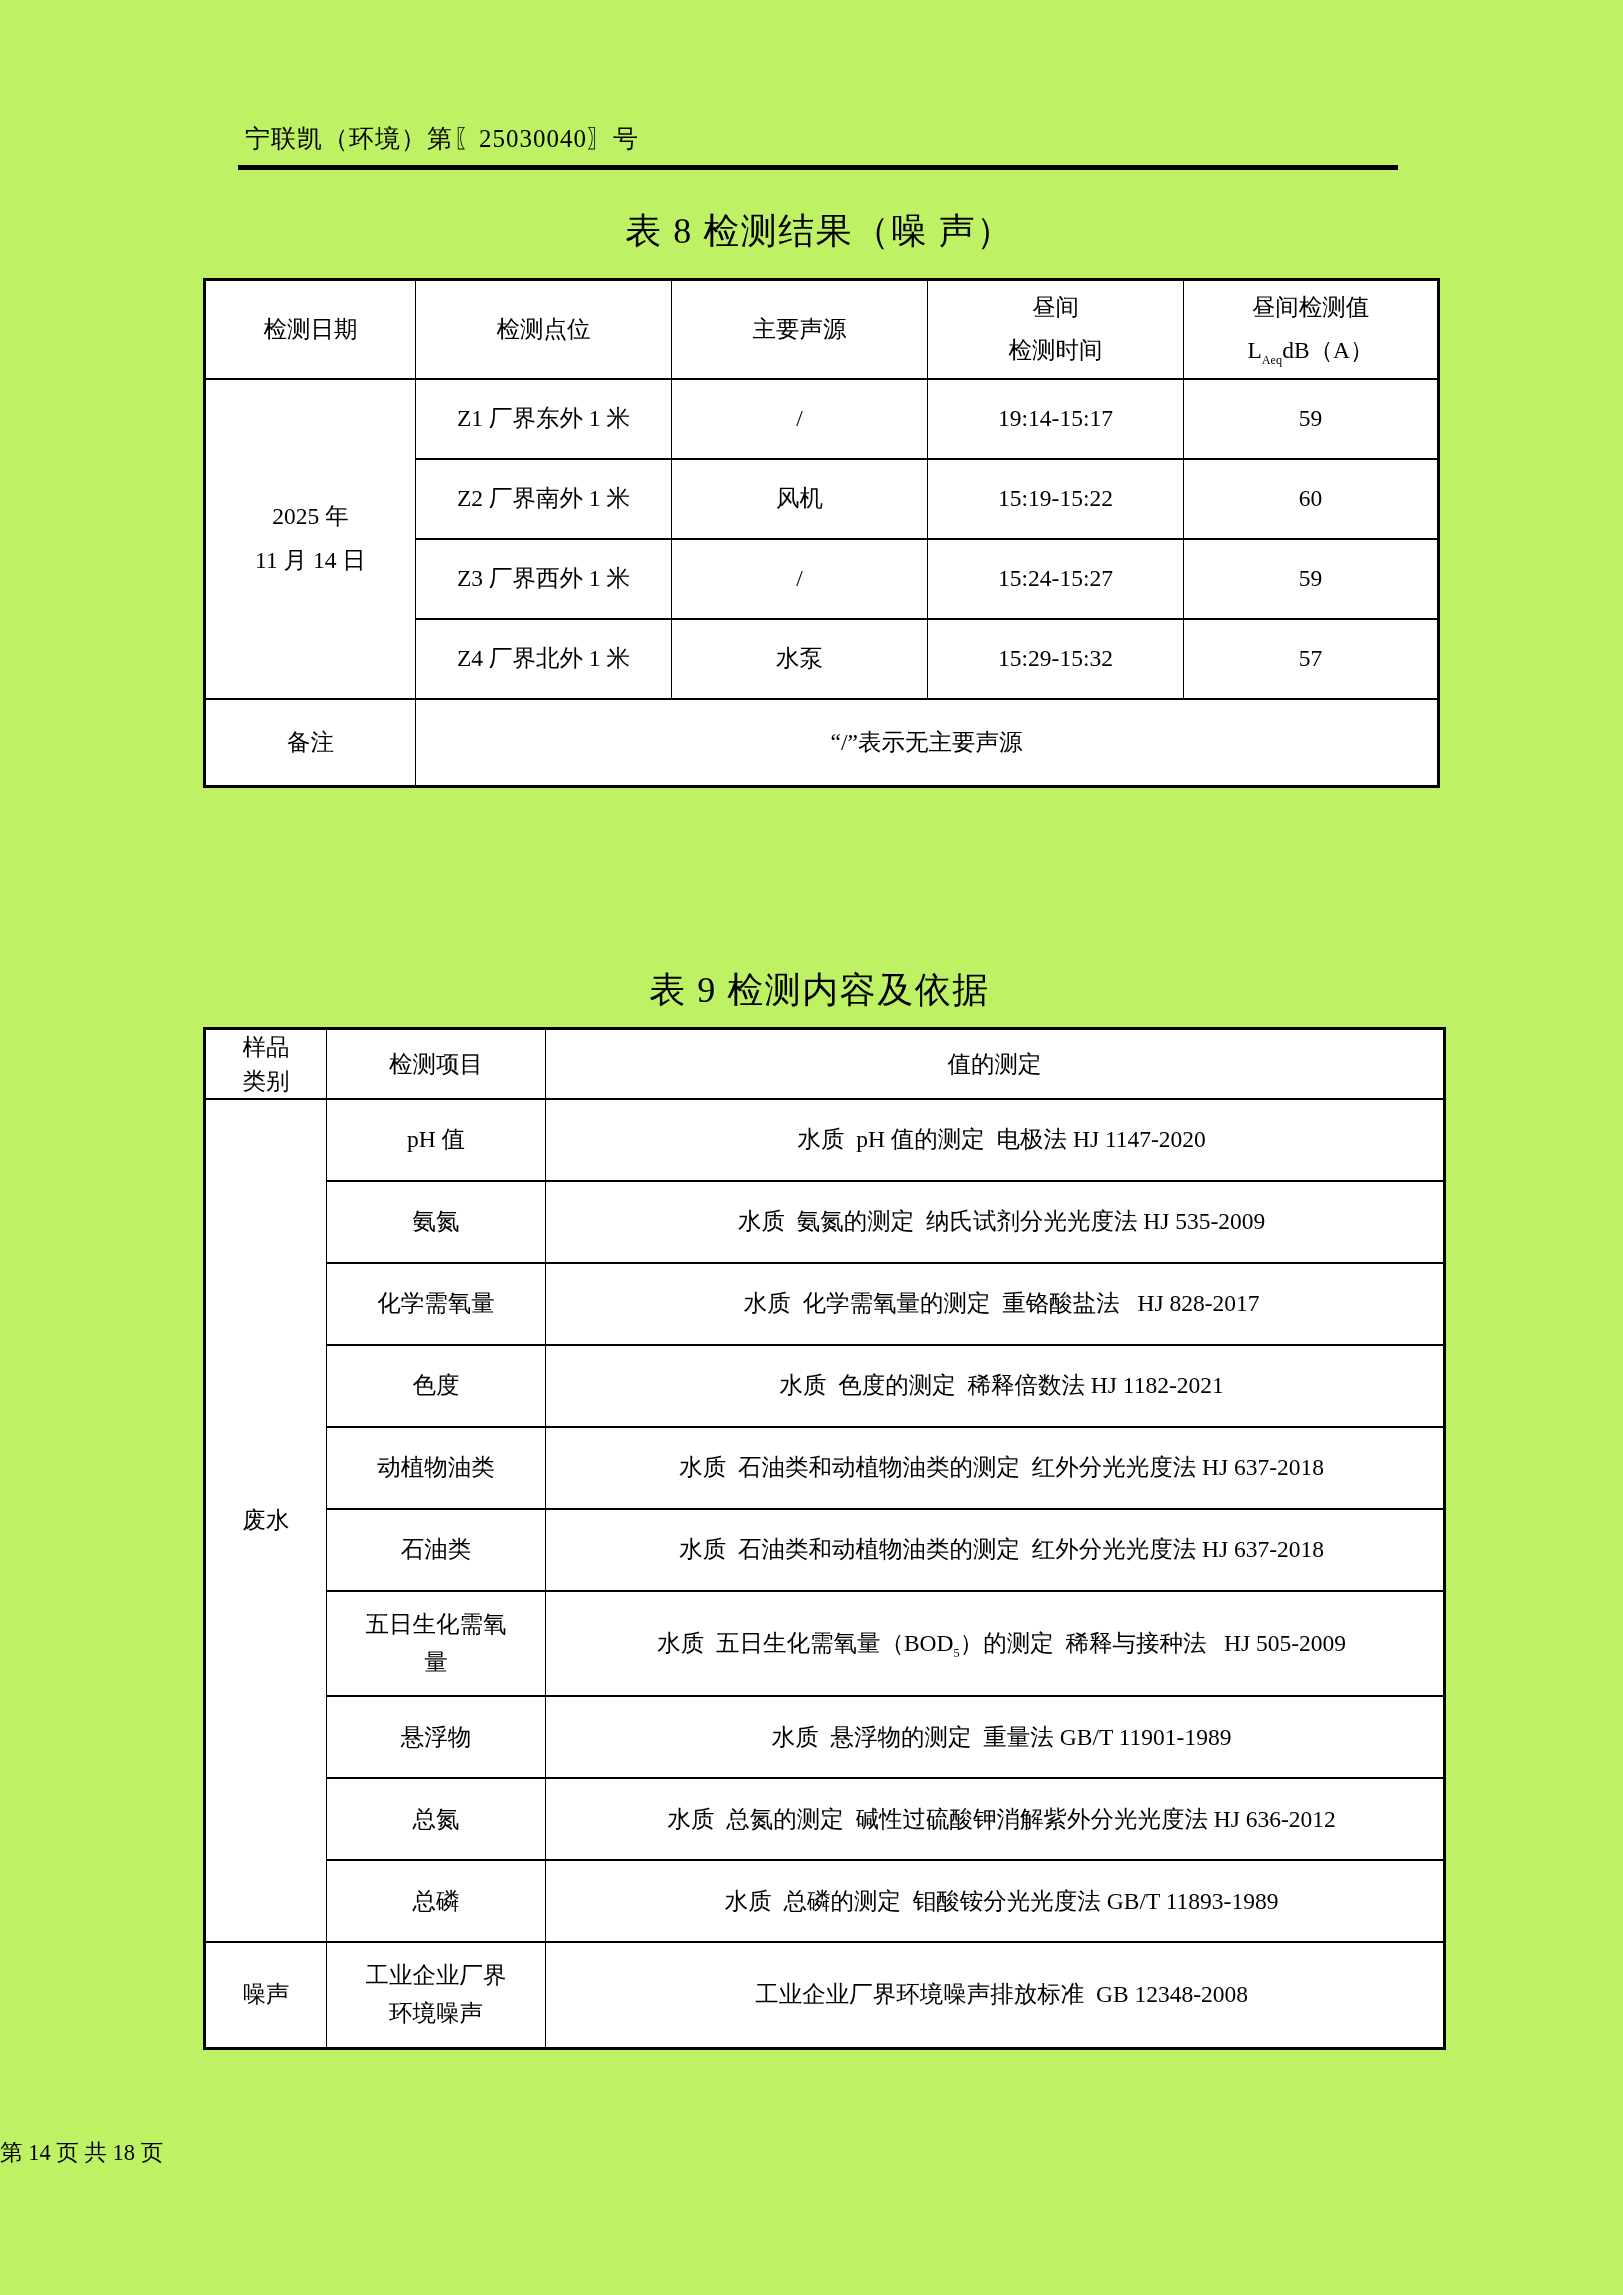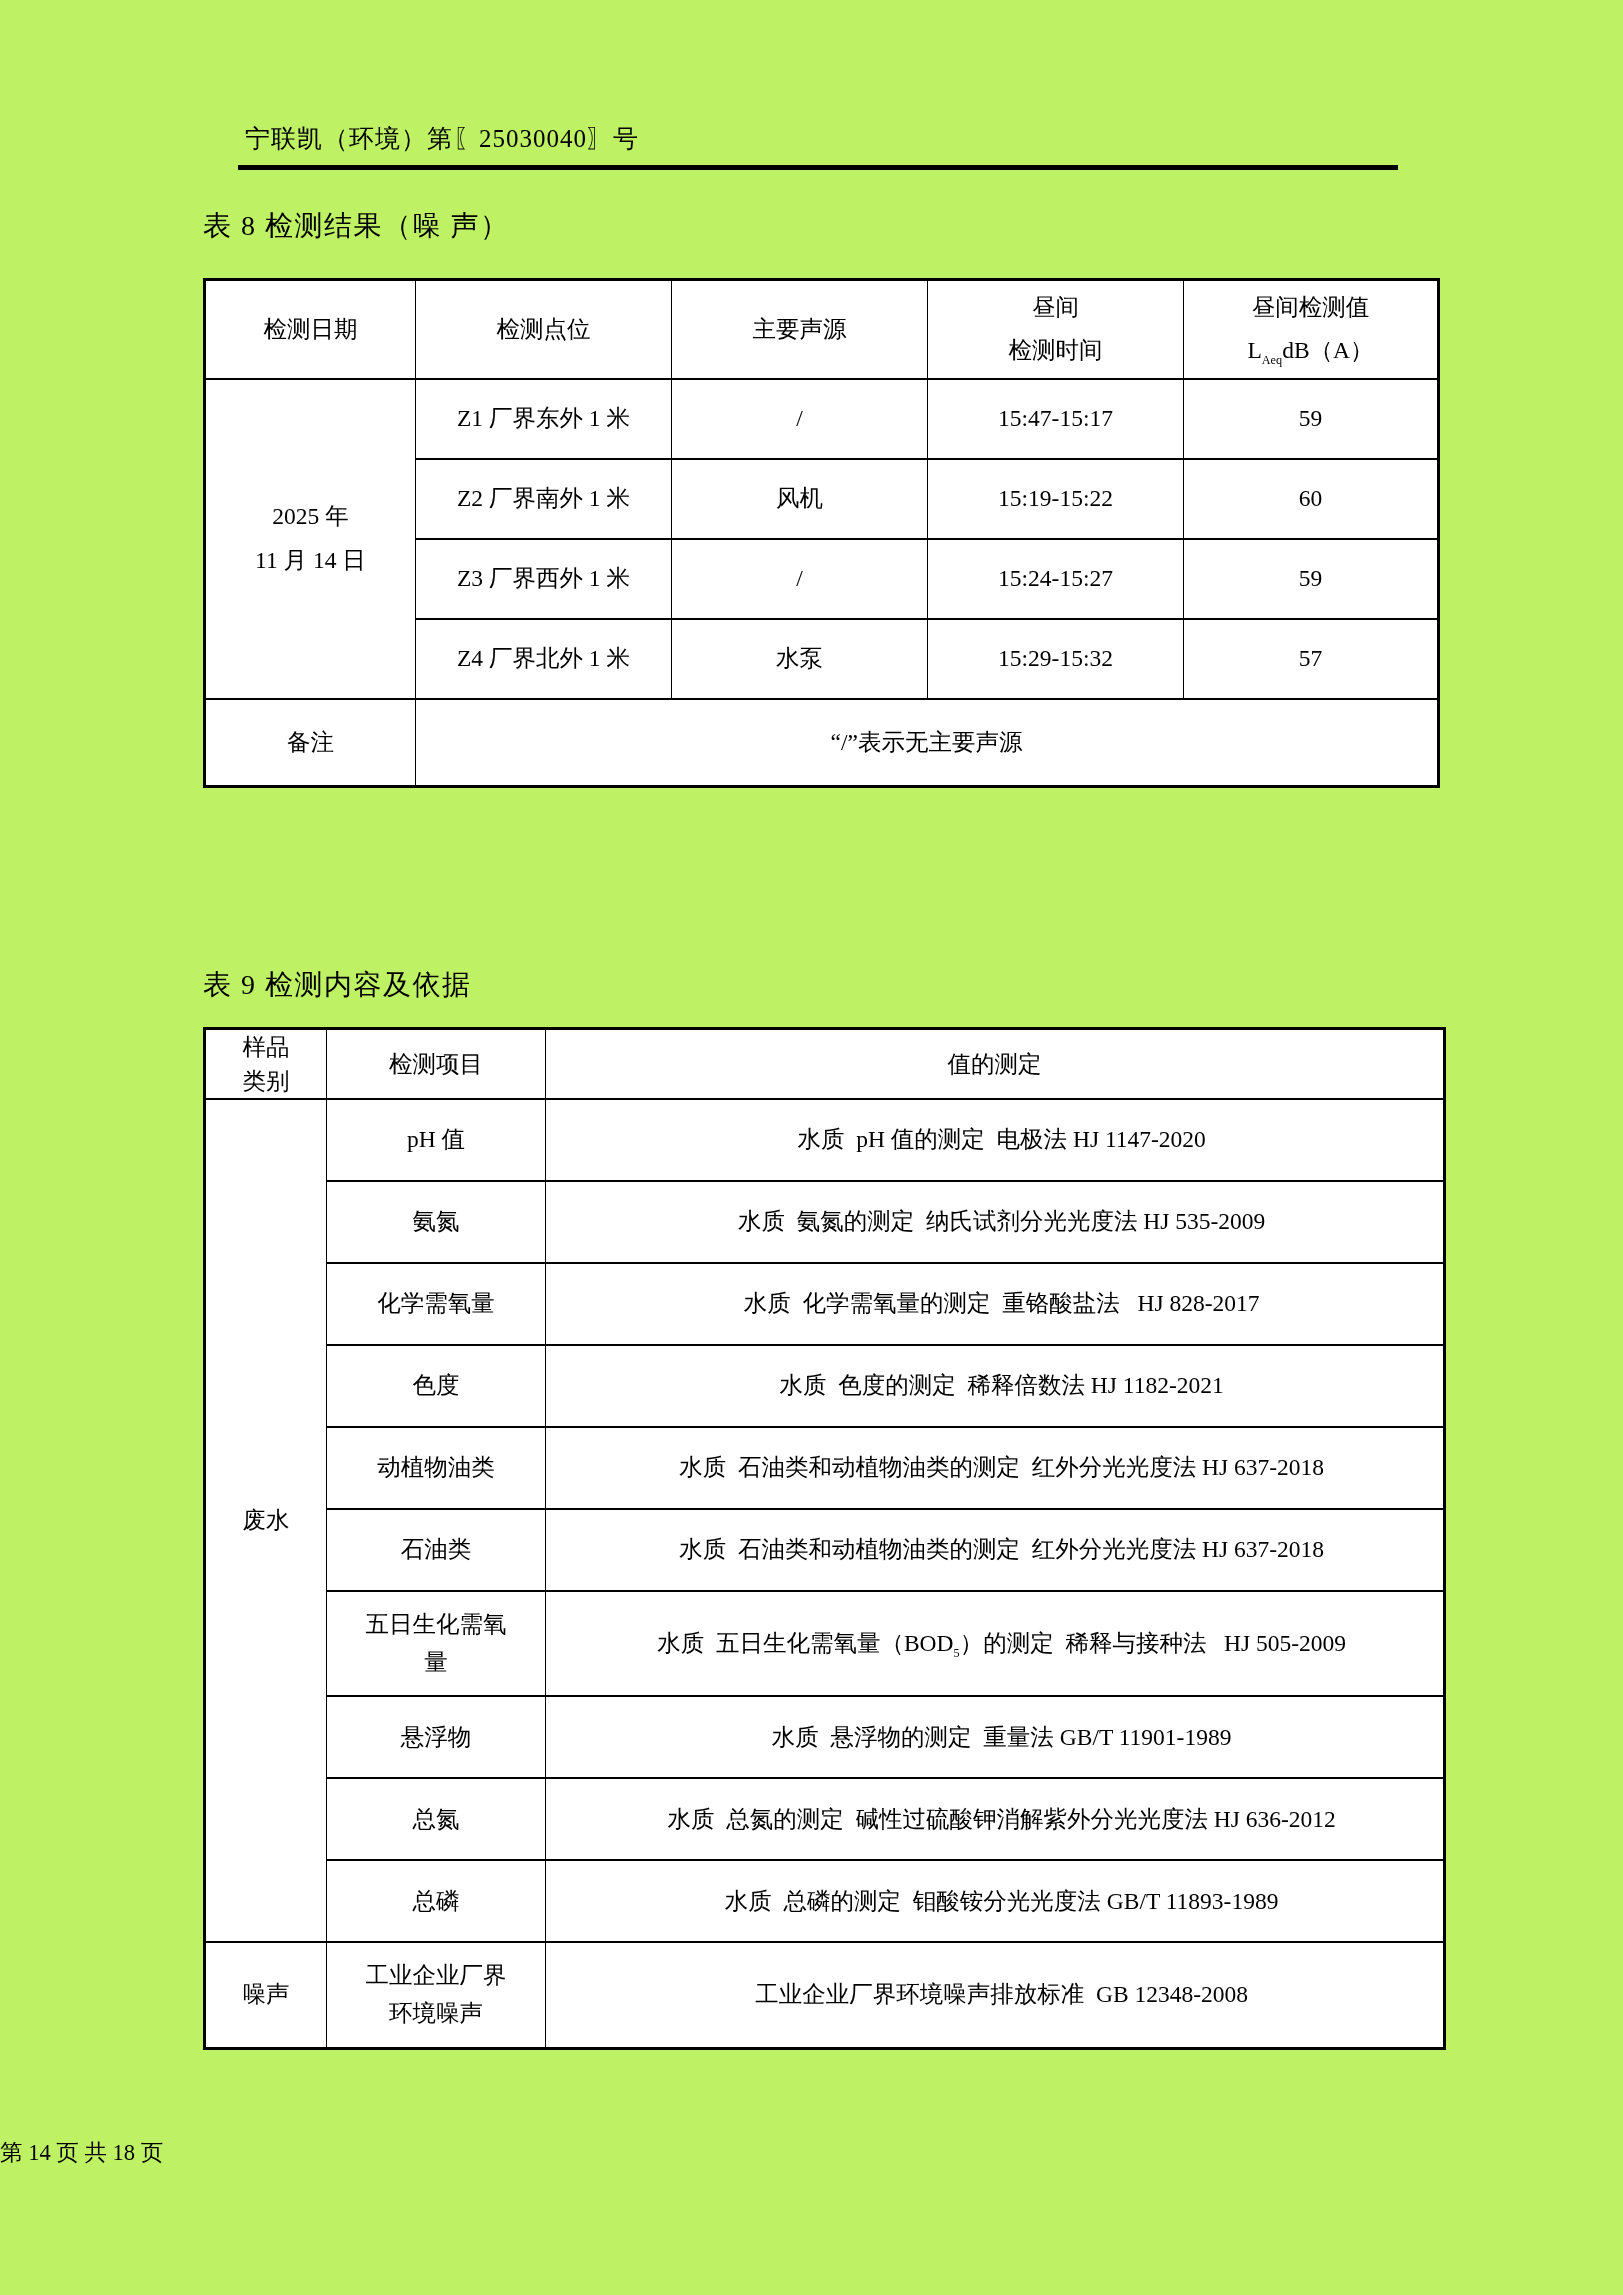--- a/index.html
+++ b/index.html
@@ -15,21 +15,21 @@
     position:absolute; left:245px; top:122px;
     font-size:25px; letter-spacing:1px; white-space:pre;
   }
   .header-rule {
     position:absolute; left:238px; top:165px;
     width:1160px; height:5.1px; background:#000;
   }
 
   .tbl-title {
     position:absolute; left:203px; width:1233px;
-    font-size:28px; letter-spacing:1.5px; white-space:pre;
+    text-align:center; font-size:36px; letter-spacing:1.5px; white-space:pre;
   }
   .t8-title { top:207px; }
   .t9-title { top:966px; }
 
   table { border-collapse:collapse; table-layout:fixed; position:absolute; background:#fff; }
   td {
     border-left:1.5px solid #000; border-right:1.5px solid #000;
     border-top:2.6px solid #000; border-bottom:2.6px solid #000;
     text-align:center; vertical-align:middle;
     font-size:23.5px; white-space:pre-wrap; word-break:break-all;
@@ -76,21 +76,21 @@
       <td>检测日期</td>
       <td>检测点位</td>
       <td>主要声源</td>
       <td><span>昼间</span><br><span>检测时间</span></td>
       <td><span>昼间检测值</span><br><span>L</span><sub>Aeq</sub><span>dB（A）</span></td>
     </tr>
     <tr class="drow">
       <td rowspan="4"><span>2025 年</span><br><span>11 月 14 日</span></td>
       <td>Z1 厂界东外 1 米</td>
       <td>/</td>
-      <td>15:47-15:17</td>
+      <td>19:14-15:17</td>
       <td>59</td>
     </tr>
     <tr class="drow">
       <td>Z2 厂界南外 1 米</td>
       <td>风机</td>
       <td>15:19-15:22</td>
       <td>60</td>
     </tr>
     <tr class="drow">
       <td>Z3 厂界西外 1 米</td>

